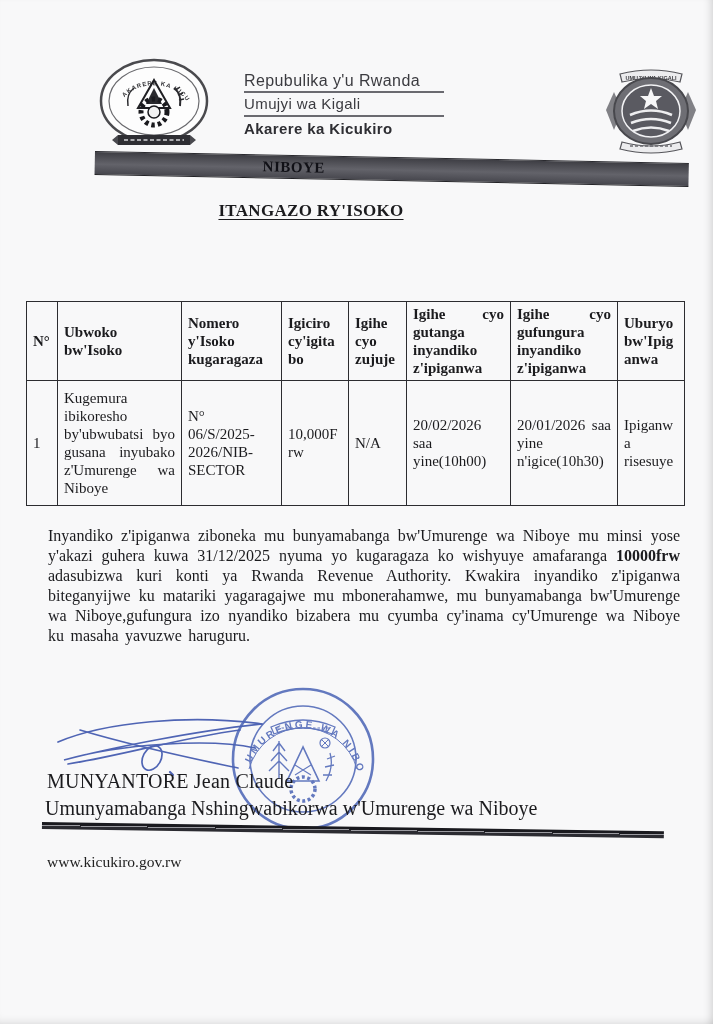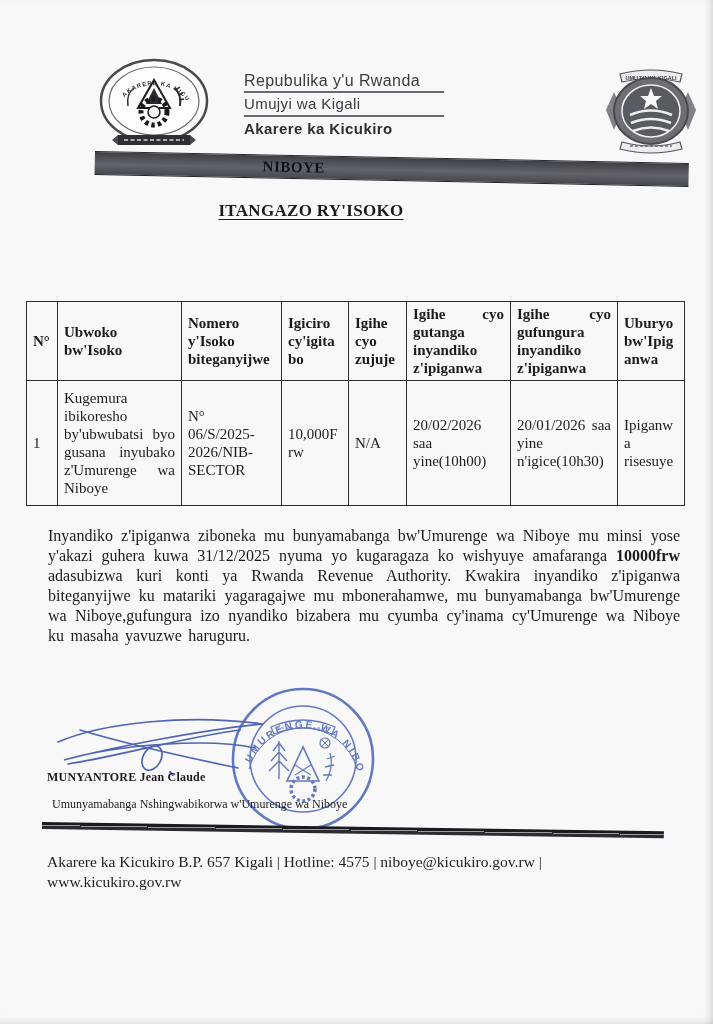--- a/index.html
+++ b/index.html
@@ -35,22 +35,22 @@
     font-size:15px;line-height:18px;overflow-wrap:anywhere;
   }
   table.tender th{font-weight:bold;text-align:left;text-align:justify;text-align-last:left;height:70px;}
   table.tender td{height:118px;text-align:justify;text-align-last:left;}
   col.c-no{width:31px;} col.c-ubwoko{width:124px;} col.c-nomero{width:100px;}
   col.c-igiciro{width:67px;} col.c-gusura{width:58px;} col.c-gutanga{width:104px;}
   col.c-gufungura{width:107px;} col.c-uburyo{width:67px;}
   .body-text{left:48px;top:526px;width:632px;font-size:16px;line-height:20px;text-align:justify;word-spacing:2.5px;}
   .dateline{margin-top:0;text-align:left;}
   
-  .name{left:47px;top:770px;font-size:12px;font-weight:bold;letter-spacing:.2px;}
-  .role{left:52px;top:797px;font-size:12px;}
+  .name{left:47px;top:770px;font-size:20px;font-weight:normal;letter-spacing:.2px;}
+  .role{left:45px;top:797px;font-size:20px;}
   
   .footer-rule{left:42px;top:822px;width:622px;height:7px;transform:rotate(.85deg);transform-origin:left top;
     background:linear-gradient(180deg,#1a1a1f 0 42%,#9b9ba1 42% 56%,#2b2b31 56% 100%);}
   .footer-text{left:47px;top:852px;width:600px;font-size:15.5px;line-height:20px;color:#222;}
   .stamp{left:227px;top:681px;opacity:.85;}
   .signature{left:50px;top:708px;}
 </style>
 </head>
 <body>
 
@@ -111,21 +111,21 @@
         <col class="c-igiciro">
       <col class="c-gusura">
         <col class="c-gutanga">
         <col class="c-gufungura">
         <col class="c-uburyo">
     </colgroup>
     <tbody>
         <tr>
       <th>N°</th>
       <th>Ubwoko bw'Isoko</th>
-      <th>Nomero y'Isoko biteganyijwe</th>
+      <th>Nomero y'Isoko kugaragaza</th>
       <th>Igiciro cy'igitabo</th>
       <th>Igihe cyo zujuje</th>
       <th>Igihe cyo gutanga inyandiko z'ipiganwa</th>
       <th>Igihe cyo gufungura inyandiko z'ipiganwa</th>
       <th>Uburyo bw'Ipiganwa</th>
     </tr>
     <tr>
       <td>1</td>
       <td>Kugemura ibikoresho by'ubwubatsi byo gusana inyubako z'Umurenge wa Niboye</td>
       <td>N° 06/S/2025-2026/NIB-SECTOR</td>
@@ -171,17 +171,16 @@
       <path d="M103,72 q4,14 -4,28 M100,78 l8,-3 M98,86 l9,-2 M96,94 l9,0" stroke-width="1.3"></path>
       <circle cx="76" cy="108" r="12" stroke-width="3.5" stroke-dasharray="3,2.5"></circle>
     </g>
   </svg>
 
   <div class="abs name">MUNYANTORE Jean Claude</div>
   <div class="abs role">Umunyamabanga Nshingwabikorwa  w'Umurenge wa Niboye</div>
 
   <div class="abs footer-rule"></div>
   <div class="abs footer-text">
-    <div>Akarere ka Kicukiro B.P. 657 Kigali | Hotline: 4575 | niboye@kicukiro.gov.rw |</div>
     <div>www.kicukiro.gov.rw</div>
   </div>
 
 </div>
 
 </body></html>

